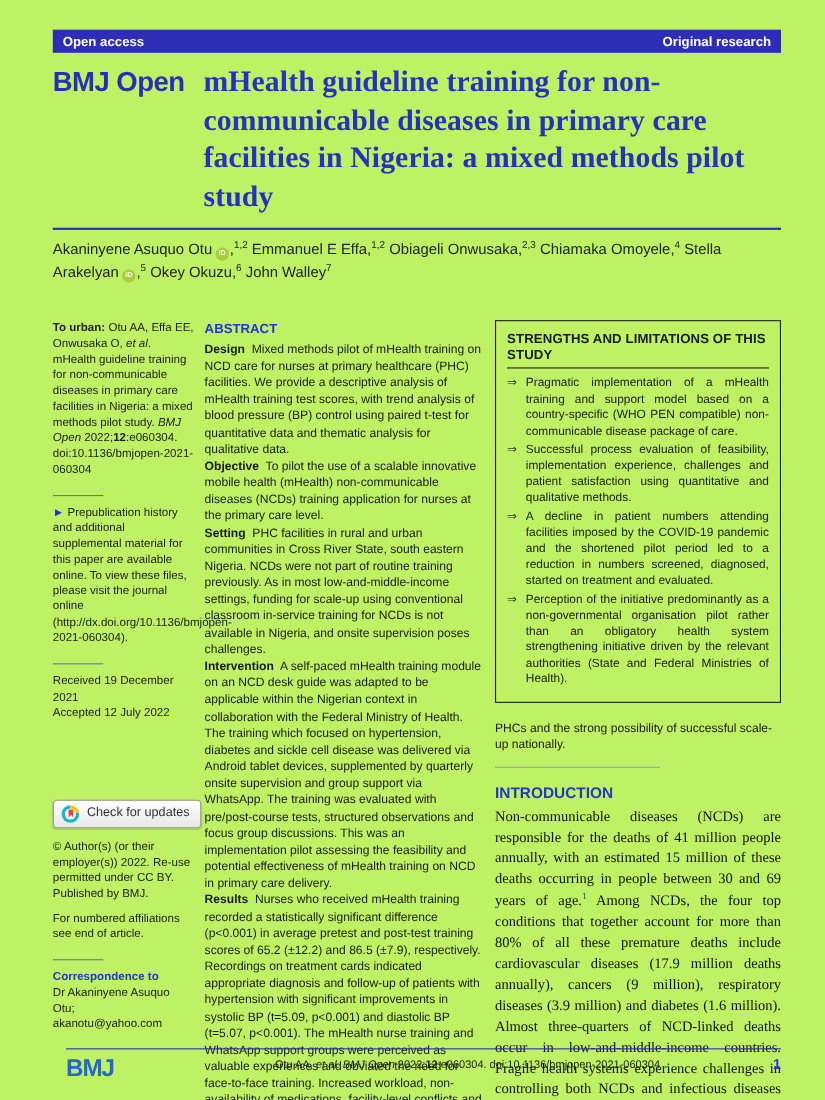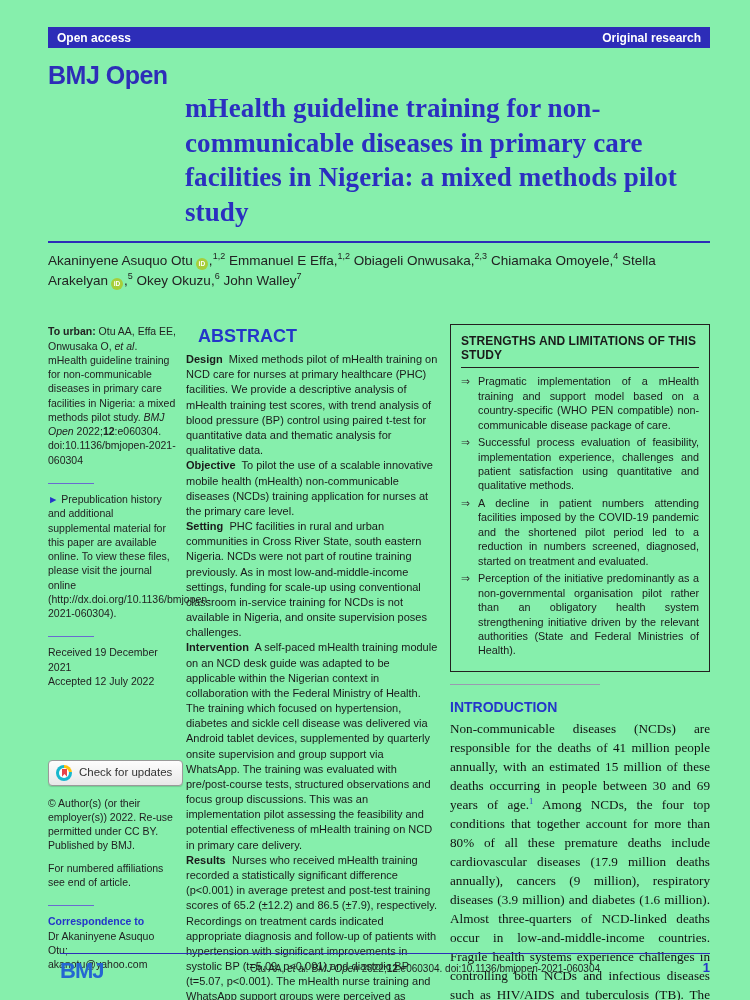--- a/index.html
+++ b/index.html
@@ -1,19 +1,19 @@
 <!DOCTYPE html>
 <html><head>
 <meta charset="utf-8">
 <style>
   html,body{margin:0;padding:0;background:#e9e9e9;}
   .page{
     position:relative;
     width:750px;height:1000px;
-    background:#86efac;
+    background:#bef264;
     box-sizing:border-box;
     padding:27px 40px 0 48px;
     font-family:"Liberation Sans",sans-serif;
     color:#1a1a1a;
     overflow:hidden;
   }
   
   .topbar{
     display:flex;justify-content:space-between;align-items:center;
     background:#2d2db8;color:#ffffff;
@@ -23,21 +23,21 @@
   
   .header{display:flex;margin-top:9px;}
   .journal-logo{
     width:137px;flex:0 0 137px;
     font-size:25px;font-weight:bold;letter-spacing:-0.5px;
     color:#2d2db8;padding-top:4px;
   }
   .article-title{
     font-family:"Liberation Serif",serif;
     font-size:27px;line-height:1.28;font-weight:600;
-    color:#2b2fc0;letter-spacing:0.1px;margin-top:34px;
+    color:#2b2fc0;letter-spacing:0.1px;
   }
   
   .authors-wrap{margin-top:12px;border-top:2px solid #2d2db8;padding-top:7px;}
   .authors{font-size:13.5px;line-height:1.45;color:#222;}
   .authors sup{font-size:9px;}
   .orcid{
     display:inline-block;width:12px;height:12px;border-radius:50%;
     background:#a6ce39;color:#fff;font-size:6.5px;font-weight:bold;
     text-align:center;line-height:12px;vertical-align:-1px;margin:0 1px 0 3px;
   }
@@ -70,21 +70,21 @@
   .crossmark::before{
     content:"";position:absolute;left:3px;top:3px;right:3px;bottom:3px;
     background:#fff;border-radius:50%;
   }
   .crossmark::after{
     content:"";position:absolute;left:6px;top:4px;width:5px;height:8px;
     background:#e8434a;
     clip-path:polygon(0 0,100% 0,100% 100%,50% 68%,0 100%);
   }
   
-  .abs-heading{font-size:18px;font-weight:bold;color:#2436c9;margin:0 0 3px 12px;}
+  .abs-heading{font-size:12px;font-weight:bold;color:#2436c9;margin:0 0 3px 0;}
   .abs-sec{margin:0;text-align:left;}
   .abs-sec b{font-weight:bold;}
   
   .str-box{
     border:1.5px solid #231f20;padding:9px 10px 10px 10px;box-sizing:border-box;
   }
   .str-title{font-size:12px;font-weight:bold;letter-spacing:0.1px;
     border-bottom:1px solid #231f20;padding-bottom:5px;margin:0 0 6px 0;}
   .str-list{margin:0;padding:0;list-style:none;}
   .str-list li{
@@ -200,20 +200,21 @@
               <span class="arr">⇒</span>
               <span>A decline in patient numbers attending facilities imposed by the COVID-19 pandemic and the shortened pilot period led to a reduction in numbers screened, diagnosed, started on treatment and evaluated.</span>
             </li>
           <li>
               <span class="arr">⇒</span>
               <span>Perception of the initiative predominantly as a non-governmental organisation pilot rather than an obligatory health system strengthening initiative driven by the relevant authorities (State and Federal Ministries of Health).</span>
             </li>
         </ul>
       </div>
 
+      <p class="continuation">PHCs and the strong possibility of successful scale-up nationally.</p>
 
       <hr class="right-divider">
 
       <h2 class="intro-heading">INTRODUCTION</h2>
       <p class="intro-p"><span>Non-communicable diseases (NCDs) are responsible for the deaths of 41 million people annually, with an estimated 15 million of these deaths occurring in people between 30 and 69 years of age.</span><sup>1</sup><span> Among NCDs, the four top conditions that together account for more than 80% of all these premature deaths include cardiovascular diseases (17.9 million deaths annually), cancers (9 million), respiratory diseases (3.9 million) and diabetes (1.6 million). Almost three-quarters of NCD-linked deaths occur in low-and-middle-income countries. Fragile health systems experience challenges in controlling both NCDs and infectious diseases such as HIV/AIDS and tuberculosis (TB). The rapid global epidemiological transition and rising rates of NCDs are also having negative effects on the health of Nigerians.</span></p>
     </div>
   </div>
 
   <div class="footer">
     <div class="bmj-logo">BMJ</div>

